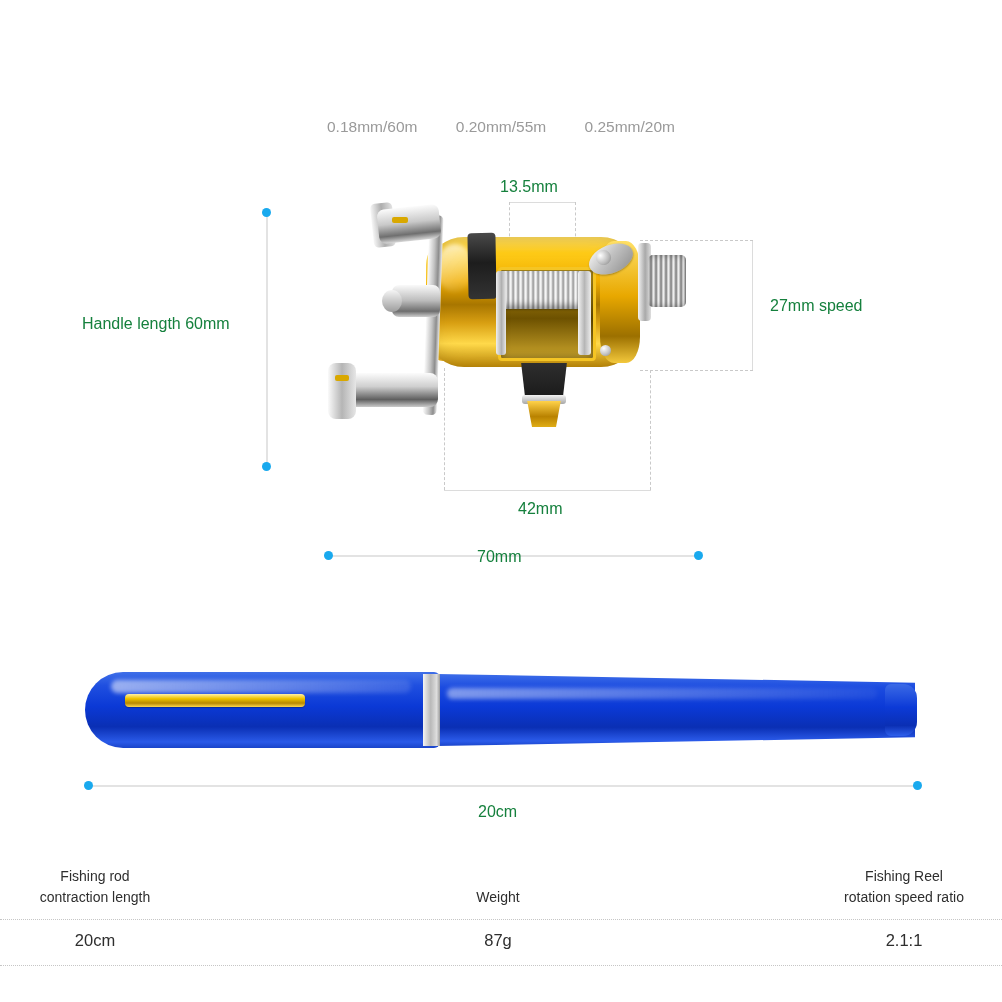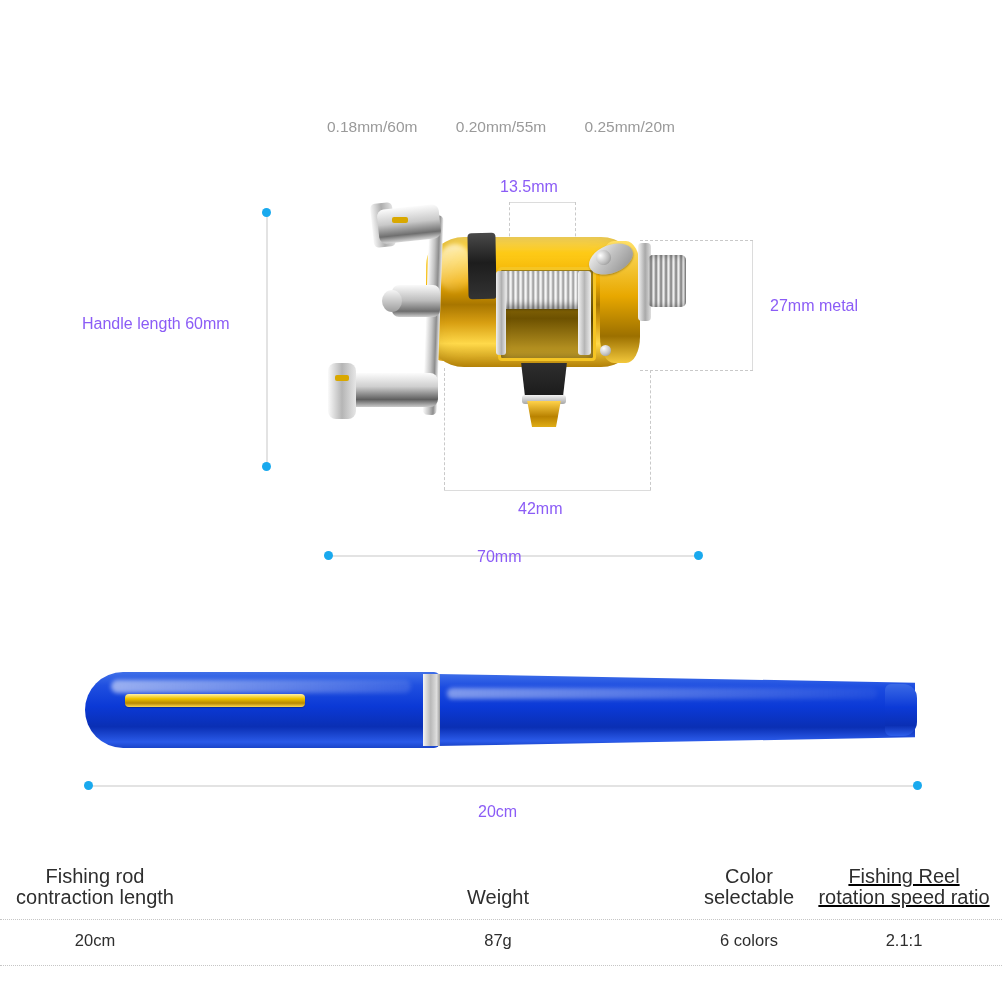--- a/index.html
+++ b/index.html
@@ -19,21 +19,21 @@
     position:absolute;left:0;top:118px;width:1002px;text-align:center;
     font-size:15.5px;color:#9a9a9a;
   }
   .caps span{display:inline-block;}
   .caps span + span{margin-left:34px;}
 
   
   .dimline-v{position:absolute;width:2px;background:#e3e3e3;border-radius:1px;}
   .dimline-h{position:absolute;height:2px;background:#e3e3e3;border-radius:1px;}
   .dot{position:absolute;width:9px;height:9px;border-radius:50%;background:#19a9ee;}
-  .dimlabel{position:absolute;color:#8b5cf6;font-size:16px;white-space:nowrap;}
+  .dimlabel{position:absolute;color:#15803d;font-size:16px;white-space:nowrap;}
 
   .dash-v{position:absolute;width:0;border-left:1px dashed #c9c9c9;}
   .dash-h{position:absolute;height:0;border-top:1px dashed #c9c9c9;}
   .solid-h{position:absolute;height:1px;background:#dcdcdc;}
   .solid-v{position:absolute;width:1px;background:#dcdcdc;}
 
   
   .reel{position:absolute;left:300px;top:195px;width:420px;height:305px;}
 
   .reel-body{
@@ -202,21 +202,21 @@
     position:absolute;left:800px;top:16px;width:32px;height:52px;
     background:linear-gradient(180deg,#3b6ae6,#0c3ad7 45%,#0a2fb4 80%,#2f60ec);
     border-radius:6px 14px 14px 6px;
   }
 
   
   .table{position:absolute;left:0;top:862px;width:1002px;height:118px;}
   .tbl-sep{position:absolute;left:0;width:1002px;height:0;border-top:1px dotted #c6c6c6;}
   .col{position:absolute;text-align:center;}
   .col .hd{
-    font-size:20px;color:#2e2e2e;line-height:21px;white-space:pre-line;
+    font-size:14px;color:#2e2e2e;line-height:21px;white-space:pre-line;
   }
   .col .vl{
     position:absolute;left:0;width:100%;top:65px;
     font-size:16.5px;color:#2e2e2e;white-space:nowrap;
   }
   .hd-1line{padding-top:21px;}
 </style>
 </head>
 <body>
 
@@ -234,21 +234,21 @@
   <div class="dimlabel" style="left:82px;top:315px;">Handle length 60mm</div>
 
   <div class="solid-h" style="left:509px;top:202px;width:67px;"></div>
   <div class="dash-v" style="left:509px;top:202px;height:50px;"></div>
   <div class="dash-v" style="left:575px;top:202px;height:50px;"></div>
   <div class="dimlabel" style="left:500px;top:178px;">13.5mm</div>
 
   <div class="solid-v" style="left:752px;top:240px;height:130px;"></div>
   <div class="dash-h" style="left:640px;top:240px;width:113px;"></div>
   <div class="dash-h" style="left:640px;top:370px;width:113px;"></div>
-  <div class="dimlabel" style="left:770px;top:297px;">27mm metal</div>
+  <div class="dimlabel" style="left:770px;top:297px;">27mm speed</div>
 
   <div class="dash-v" style="left:444px;top:368px;height:122px;"></div>
   <div class="dash-v" style="left:650px;top:370px;height:120px;"></div>
   <div class="solid-h" style="left:444px;top:490px;width:207px;"></div>
   <div class="dimlabel" style="left:518px;top:500px;">42mm</div>
 
   <div class="reel">
     <div class="reel-plate-left"></div>
     <div class="reel-body"></div>
     <div class="reel-plate-right"></div>
@@ -303,26 +303,21 @@
     </div>
 
 
 
     <div class="col" style="left:462px;width:72px;top:4px;">
       <div class="hd hd-1line">Weight</div>
       <div class="vl">87g</div>
     </div>
 
 
-    <div class="col" style="left:692px;width:114px;top:4px;">
-      <div class="hd">Color
-selectable</div>
-      <div class="vl">6 colors</div>
-    </div>
-
-    <div class="col" style="left:806px;width:196px;top:4px;text-decoration:underline;">
+
+    <div class="col" style="left:806px;width:196px;top:4px;">
       <div class="hd">Fishing Reel
 rotation speed ratio</div>
       <div class="vl">2.1:1</div>
     </div>
   </div>
 
 </div>
 
 </body></html>

